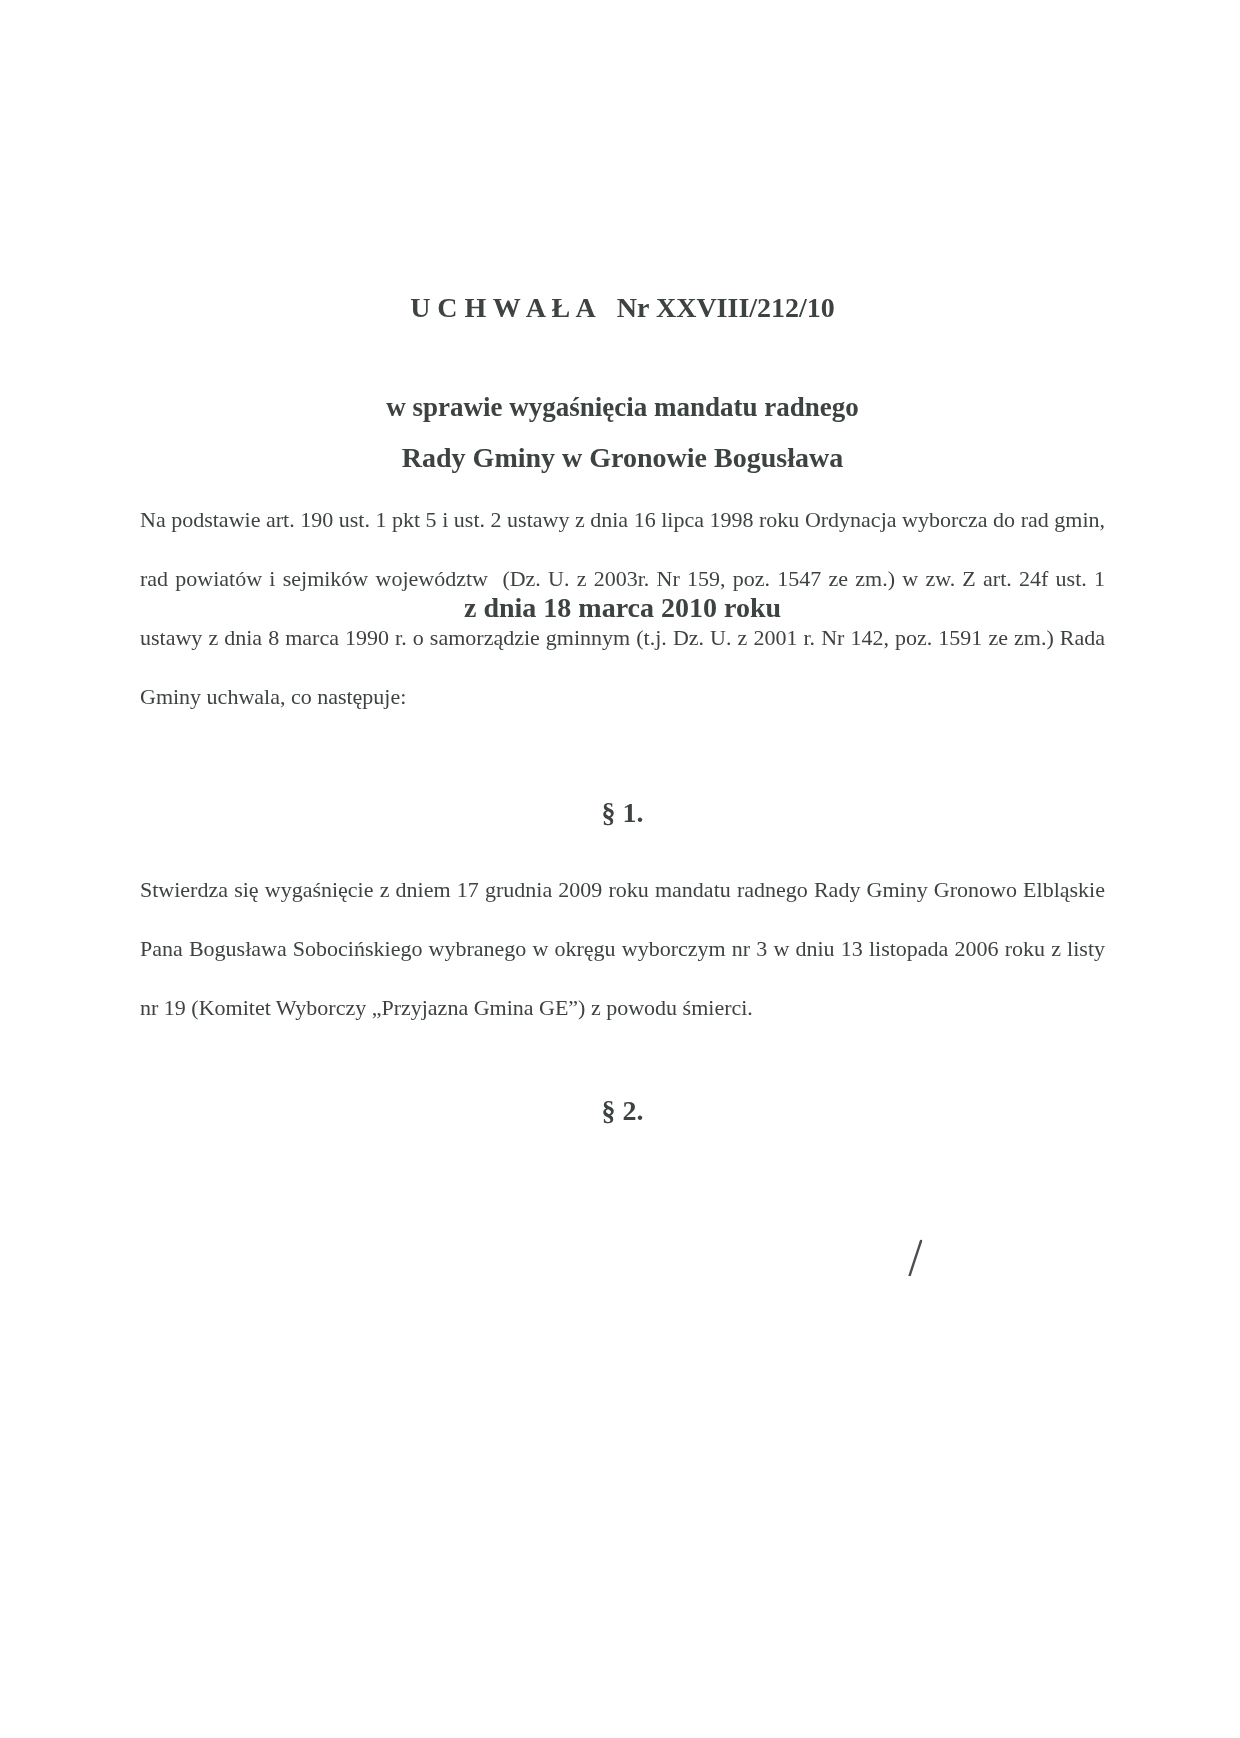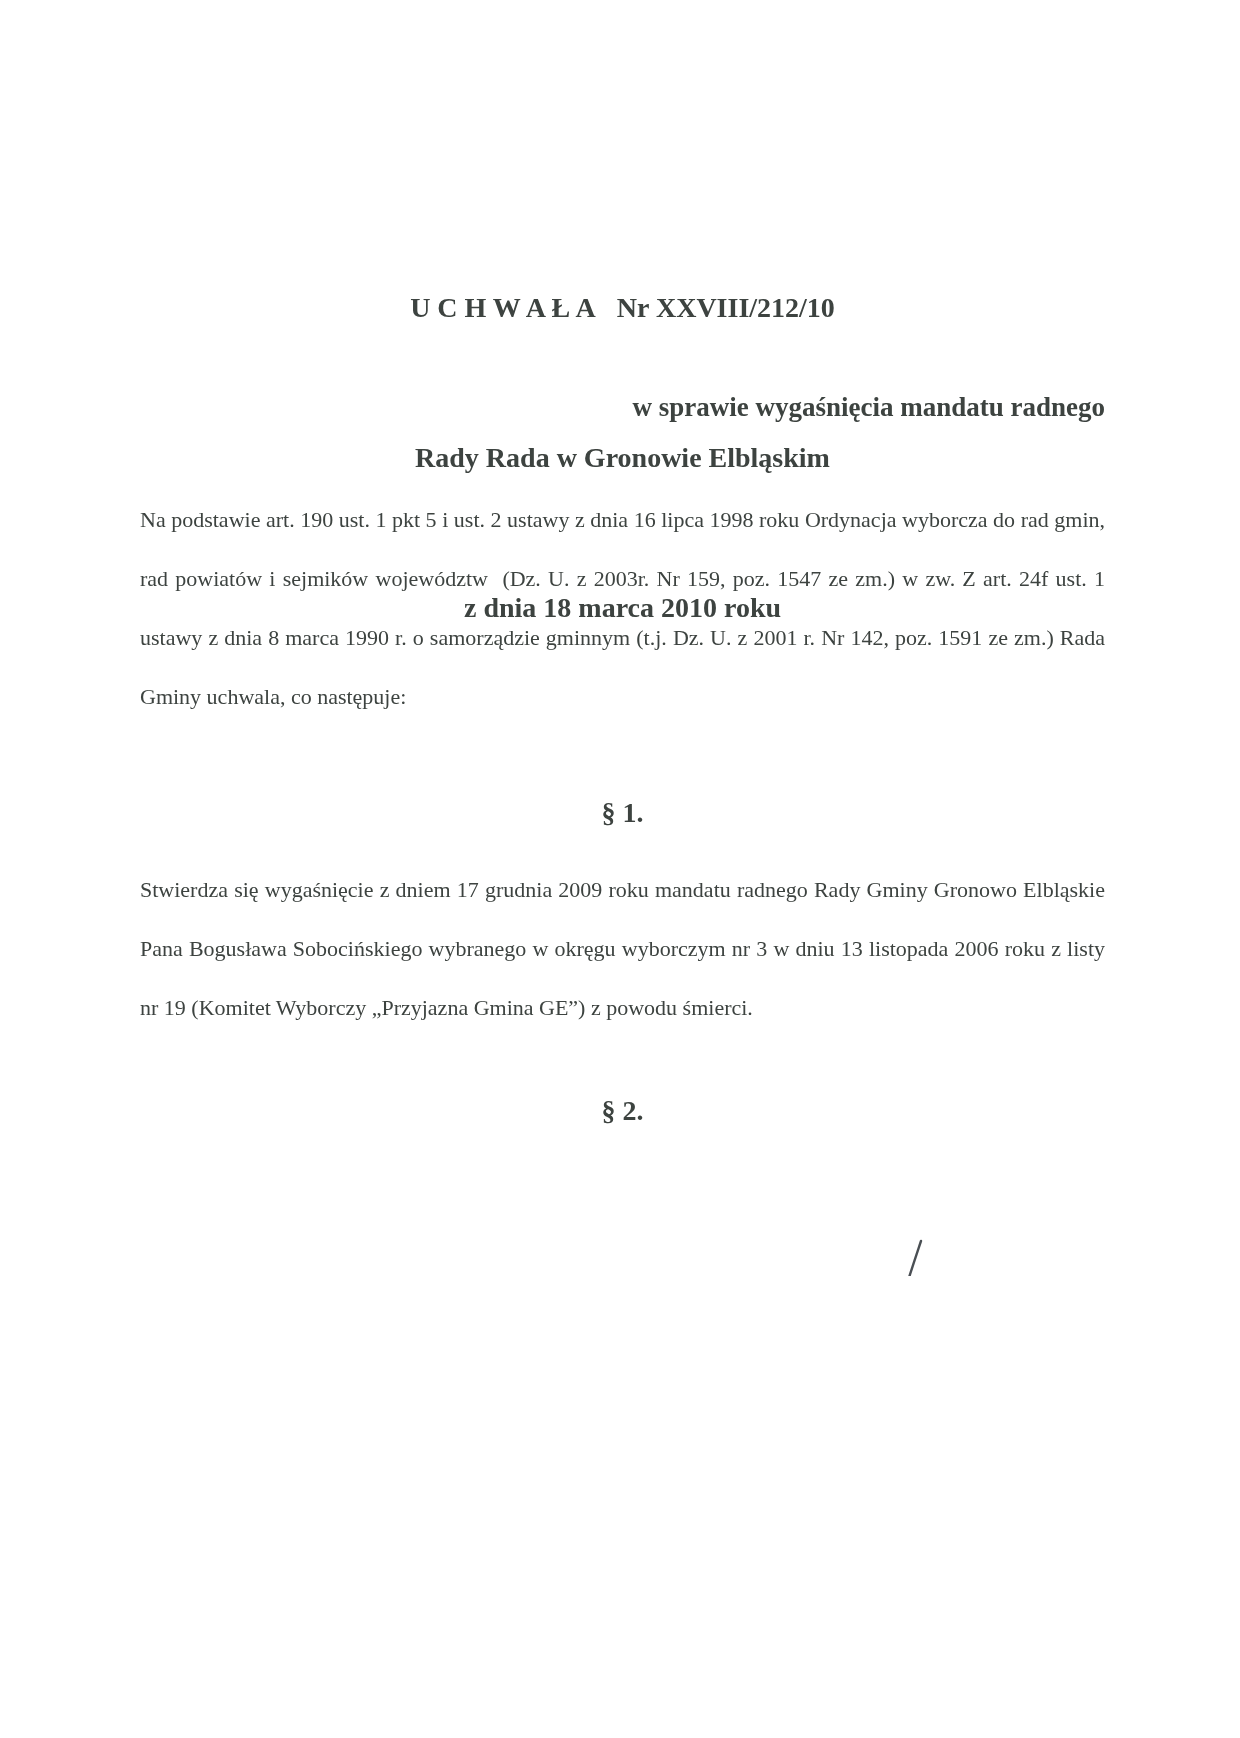--- a/index.html
+++ b/index.html
@@ -28,21 +28,21 @@
     line-height: 50px;
     white-space: pre-wrap;
   }
   .subject {
     left: 140px;
     top: 389px;
     width: 965px;
     font-weight: bold;
     font-size: 27px;
     line-height: 36px;
-    text-align: right;
+    text-align: center;
   }
   .para {
     left: 140px;
     width: 965px;
     font-size: 22px;
     line-height: 59px;
     text-align: justify;
     white-space: pre-wrap;
   }
   .preamble { top: 490px; }
@@ -115,21 +115,21 @@
       rgba(200,208,210,0.1));
   }
 </style>
 </head>
 <body>
 
 <div class="page">
 
   <div class="abs doc-header">
     <div>U C H W A Ł A&nbsp;&nbsp; Nr XXVIII/212/10</div>
-    <div>Rady Rada w Gronowie Elbląskim</div>
+    <div>Rady Gminy w Gronowie Bogusława</div>
     <div>z dnia 18 marca 2010 roku</div>
   </div>
 
   <div class="abs subject">w sprawie wygaśnięcia mandatu radnego</div>
 
   <div class="abs para preamble">Na podstawie art. 190 ust. 1 pkt 5 i ust. 2 ustawy z dnia 16 lipca 1998 roku Ordynacja wyborcza do rad gmin, rad powiatów i sejmików województw &nbsp;(Dz. U. z 2003r. Nr 159, poz. 1547 ze zm.) w zw. Z art. 24f ust. 1 ustawy z dnia 8 marca 1990 r. o samorządzie gminnym (t.j. Dz. U. z 2001 r. Nr 142, poz. 1591 ze zm.) Rada Gminy uchwala, co następuje:</div>
 
   <div class="abs section-heading s1-heading">§ 1.</div>
   <div class="abs para s1-body">Stwierdza się wygaśnięcie z dniem 17 grudnia 2009 roku mandatu radnego Rady Gminy Gronowo Elbląskie Pana Bogusława Sobocińskiego wybranego w okręgu wyborczym nr 3 w dniu 13 listopada 2006 roku z listy nr 19 (Komitet Wyborczy „Przyjazna Gmina GE”) z powodu śmierci.</div>
 

